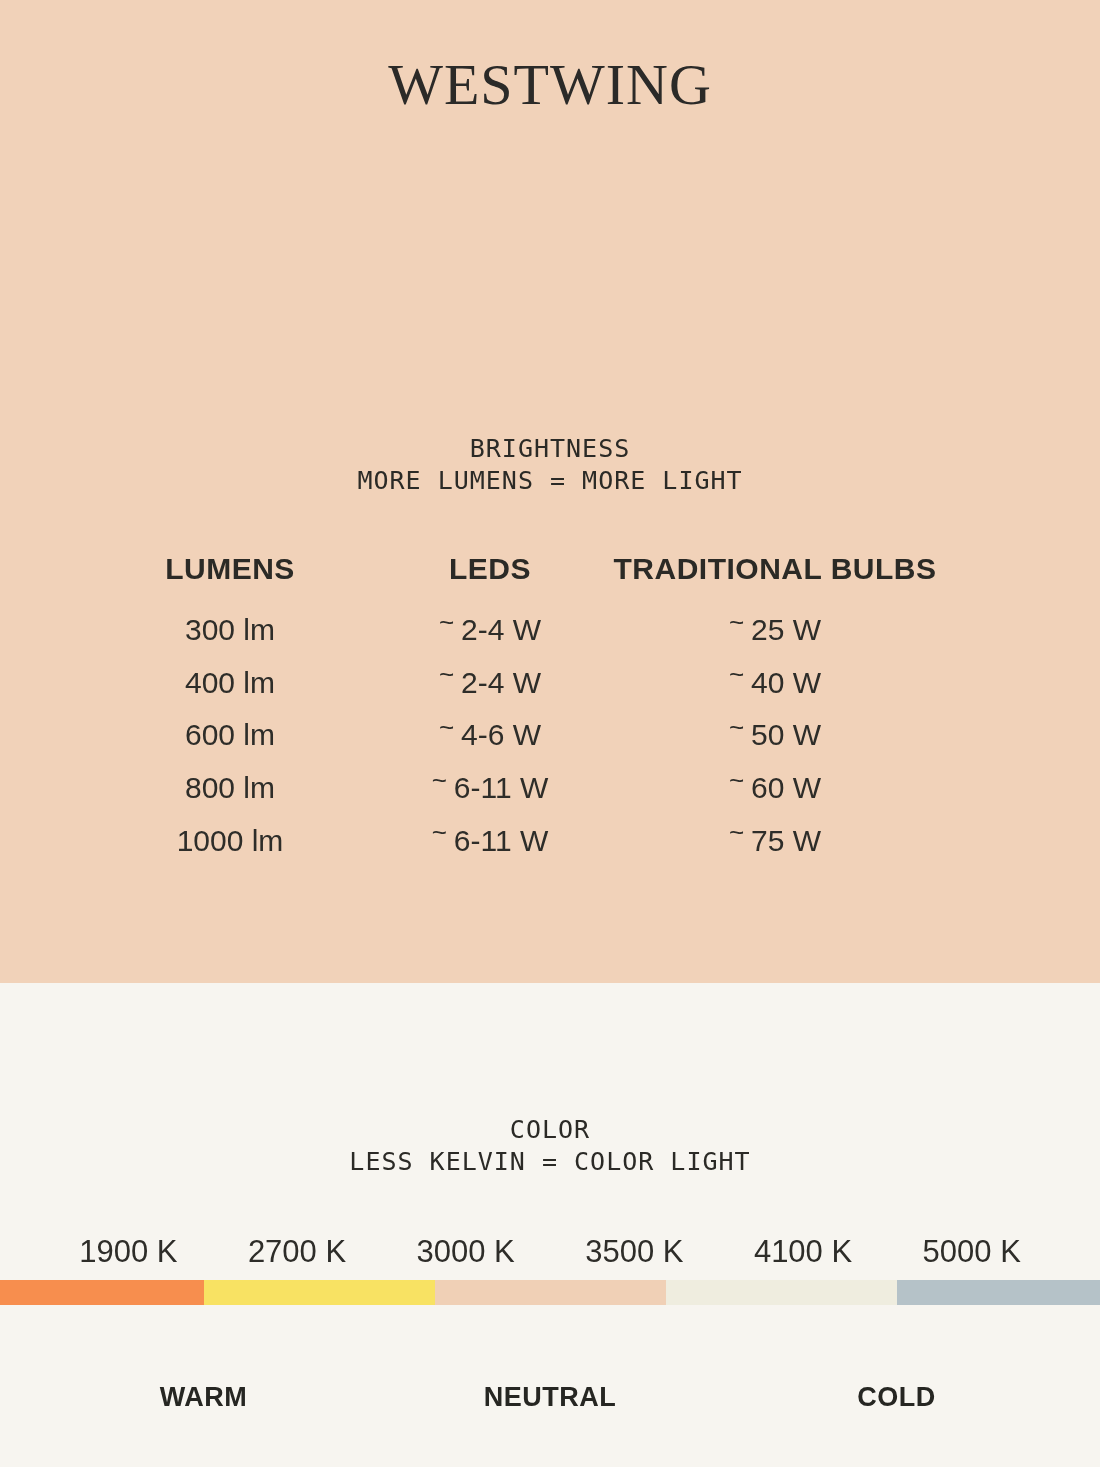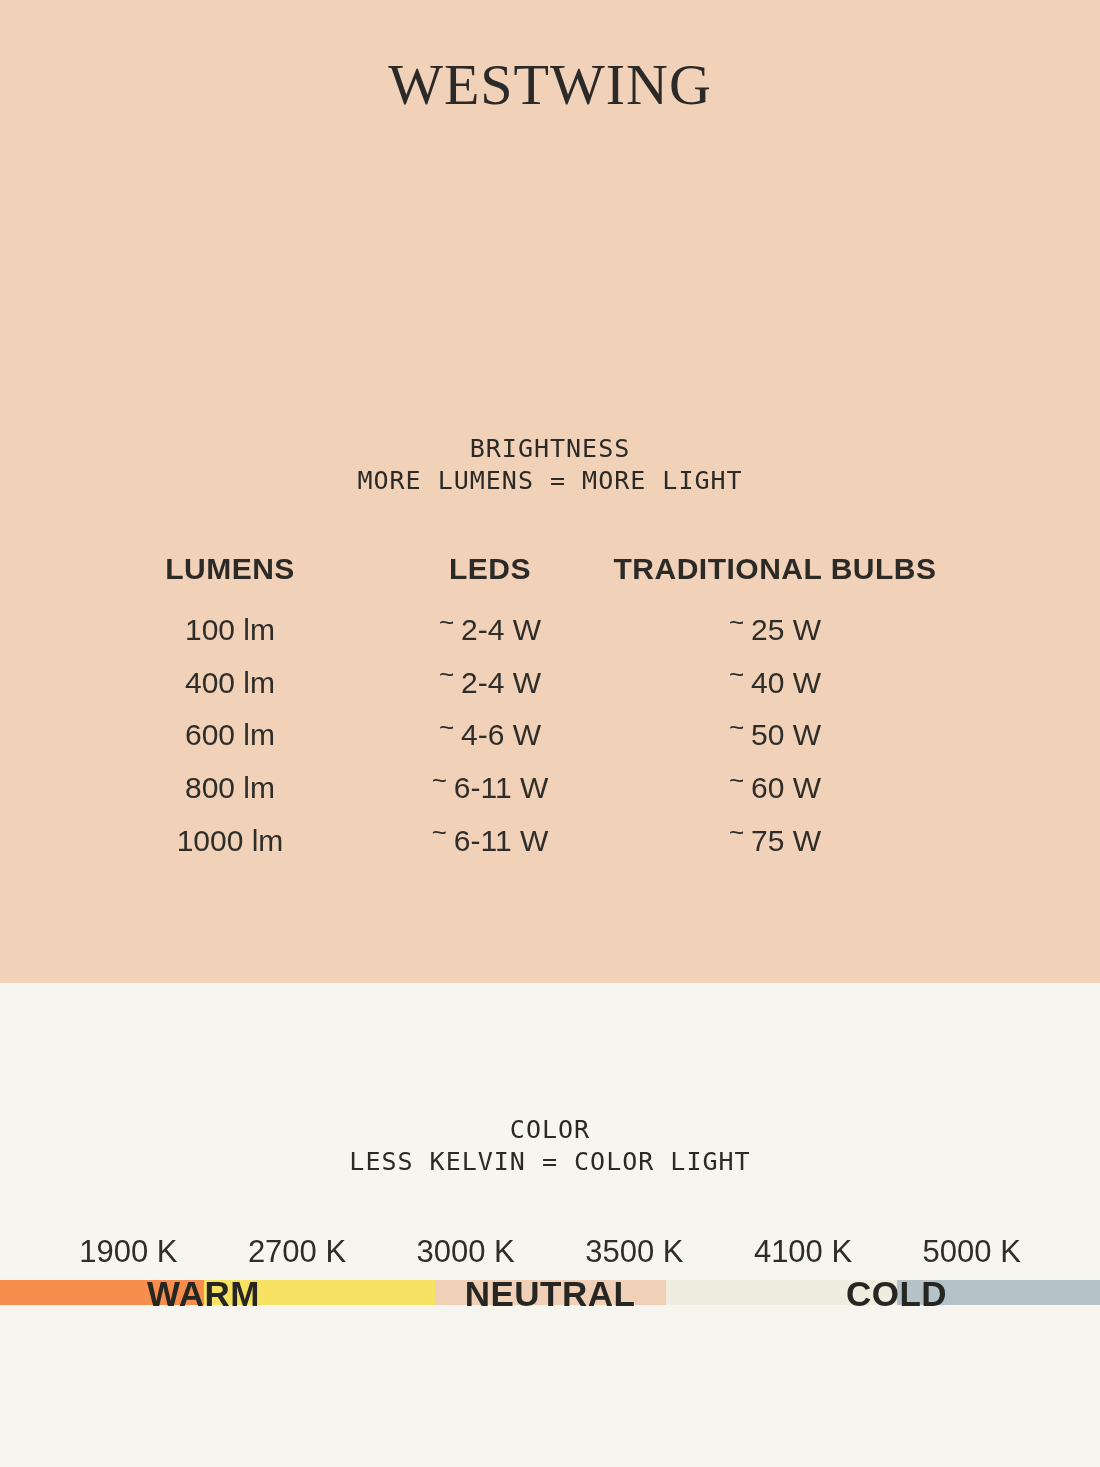--- a/index.html
+++ b/index.html
@@ -114,24 +114,24 @@
   .temp-bar {
     position: absolute;
     left: 0; top: 1280px;
     width: 1100px;
     height: 25px;
     display: flex;
   }
   .temp-bar .segment { height: 100%; }
   .temp-label {
     position: absolute;
-    top: 1276px;
+    top: 1379px;
     transform: translateX(-50%);
     line-height: 36px;
-    font-size: 35px;
+    font-size: 27px;
     font-weight: 700;
     letter-spacing: 0.5px;
     white-space: nowrap;
     color: #262622;
   }
   .temp-label.warm { left: 18.5%; }
   .temp-label.neutral { left: 50%; }
   .temp-label.cold { left: 81.5%; }
 </style>
 </head>
@@ -145,21 +145,21 @@
     <div class="mono-heading brightness-heading">
       <div>BRIGHTNESS</div>
       <div>MORE LUMENS = MORE LIGHT</div>
     </div>
 
     <div class="lumens-table">
       <div class="th">LUMENS</div>
       <div class="th">LEDS</div>
       <div class="th">TRADITIONAL BULBS</div>
 
-      <div class="td">100 lm</div>
+      <div class="td">300 lm</div>
       <div class="td">
           <span class="approx">~</span>
           <span>2-4 W</span>
         </div>
       <div class="td">
           <span class="approx">~</span>
           <span>25 W</span>
         </div>
 
       <div class="td">400 lm</div>

